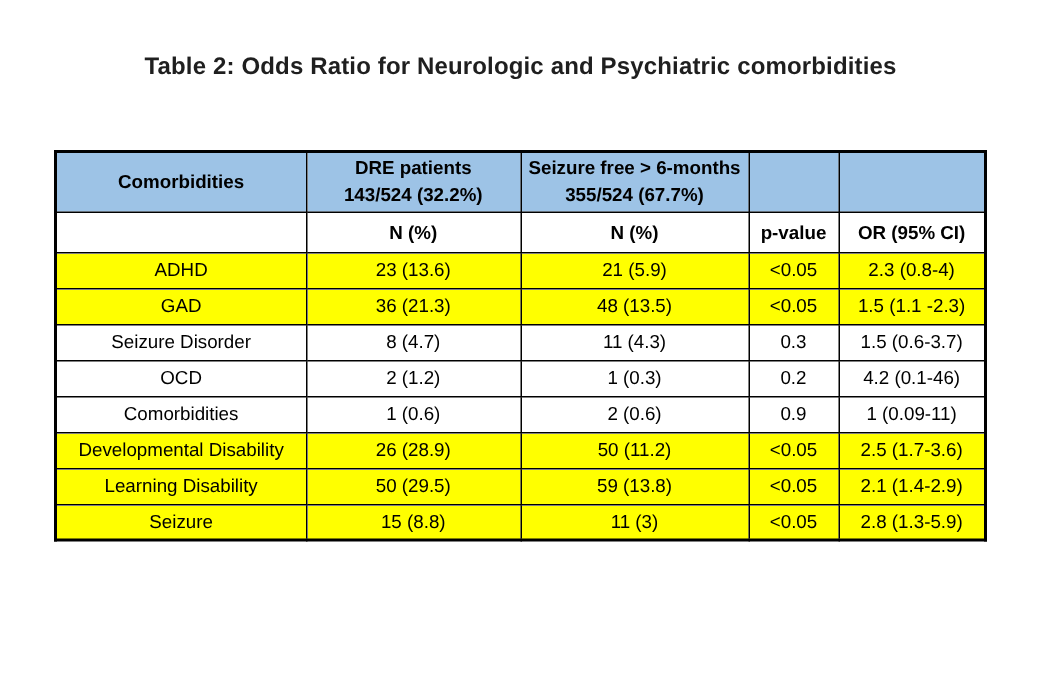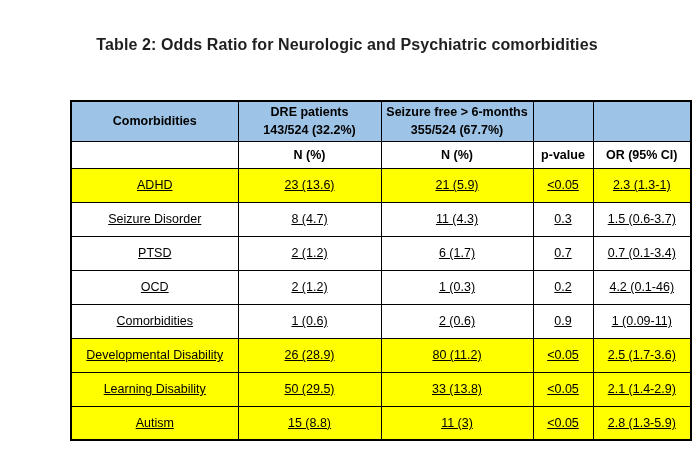--- a/index.html
+++ b/index.html
@@ -32,21 +32,20 @@
     position:absolute;
     left:36px;
     top:100px;
     width:620px;
   }
   table{
     width:620px;
     border-collapse:collapse;
     table-layout:fixed;
     border:2px solid var(--border-color);
-    margin-left:34px;
   }
   col.c1{width:167px;}
   col.c2{width:143px;}
   col.c3{width:152px;}
   col.c4{width:60px;}
   col.c5{width:98px;}
   th,td{
     border:1px solid var(--border-color);
     text-align:center;
     vertical-align:middle;
@@ -61,24 +60,23 @@
     height:40px;
     line-height:1.45;
     white-space:pre-line;
   }
   thead tr.sub-row th{
     background:#ffffff;
     font-weight:bold;
     height:27px;
   }
   tbody td{
-    height:34px;
+    height:24px;
     font-weight:normal;
     background:#ffffff;
-    text-decoration:underline;
   }
   tbody tr.hl td{
     background:var(--highlight-yellow);
   }
 </style>
 </head>
 <body>
 
 <div class="page-title">Table 2: Odds Ratio for Neurologic and Psychiatric comorbidities</div>
 
@@ -108,66 +106,66 @@
         <th>p-value</th>
         <th>OR (95% CI)</th>
       </tr>
     </thead>
     <tbody>
         <tr class="hl">
           <td>ADHD</td>
           <td>23 (13.6)</td>
           <td>21 (5.9)</td>
           <td>&lt;0.05</td>
-          <td>2.3 (1.3-1)</td>
+          <td>2.3 (0.8-4)</td>
+        </tr>
+        <tr class="hl">
+          <td>GAD</td>
+          <td>36 (21.3)</td>
+          <td>48 (13.5)</td>
+          <td>&lt;0.05</td>
+          <td>1.5 (1.1 -2.3)</td>
         </tr>
         <tr>
           <td>Seizure Disorder</td>
           <td>8 (4.7)</td>
           <td>11 (4.3)</td>
           <td>0.3</td>
           <td>1.5 (0.6-3.7)</td>
-        </tr>
-        <tr>
-          <td>PTSD</td>
-          <td>2 (1.2)</td>
-          <td>6 (1.7)</td>
-          <td>0.7</td>
-          <td>0.7 (0.1-3.4)</td>
         </tr>
         <tr>
           <td>OCD</td>
           <td>2 (1.2)</td>
           <td>1 (0.3)</td>
           <td>0.2</td>
           <td>4.2 (0.1-46)</td>
         </tr>
         <tr>
           <td>Comorbidities</td>
           <td>1 (0.6)</td>
           <td>2 (0.6)</td>
           <td>0.9</td>
           <td>1 (0.09-11)</td>
         </tr>
         <tr class="hl">
           <td>Developmental Disability</td>
           <td>26 (28.9)</td>
-          <td>80 (11.2)</td>
+          <td>50 (11.2)</td>
           <td>&lt;0.05</td>
           <td>2.5 (1.7-3.6)</td>
         </tr>
         <tr class="hl">
           <td>Learning Disability</td>
           <td>50 (29.5)</td>
-          <td>33 (13.8)</td>
+          <td>59 (13.8)</td>
           <td>&lt;0.05</td>
           <td>2.1 (1.4-2.9)</td>
         </tr>
         <tr class="hl">
-          <td>Autism</td>
+          <td>Seizure</td>
           <td>15 (8.8)</td>
           <td>11 (3)</td>
           <td>&lt;0.05</td>
           <td>2.8 (1.3-5.9)</td>
         </tr>
       </tbody>
   </table>
 </div>
 
 </body></html>

